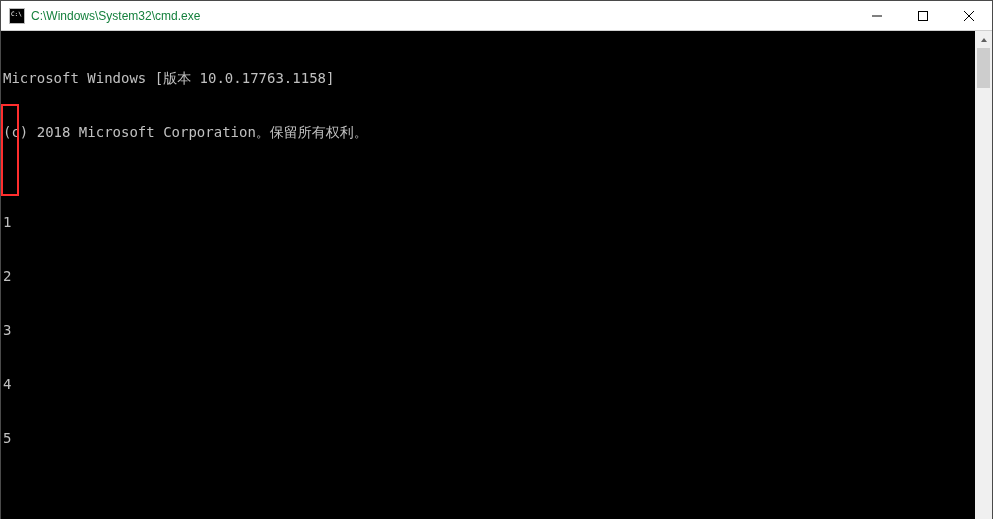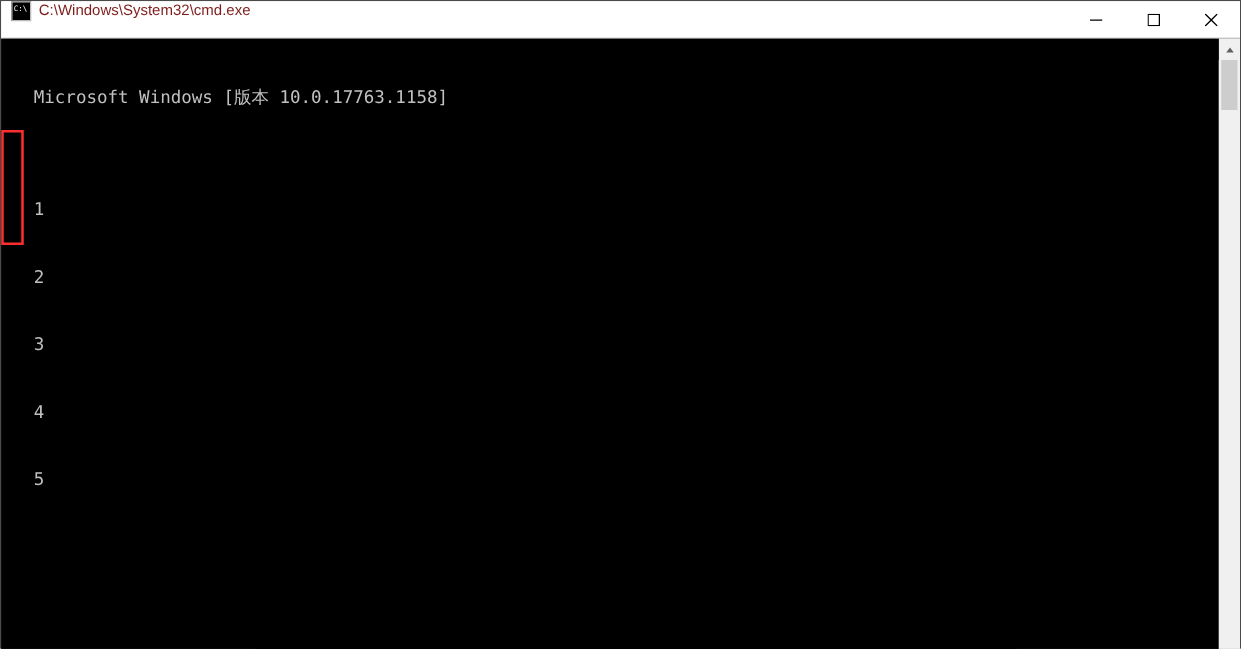--- a/index.html
+++ b/index.html
@@ -12,24 +12,24 @@
       background: #fff;
       display: flex;
       flex-direction: column;
     }
 
     
     .titlebar {
       height: 30px;
       background: #ffffff;
       display: flex;
-      align-items: flex-start;
+      align-items: center;
       border-bottom: 1px solid #d0d0d0;
       font-size: 12px;
-      color: #7f1d1d;
+      color: #15803d;
     }
     .titlebar-icon {
       width: 16px;
       height: 16px;
       margin: 0 6px 0 8px;
       display: flex;
       align-items: center;
       justify-content: center;
     }
     .titlebar-icon svg { width: 16px; height: 16px; }
@@ -56,21 +56,21 @@
       flex: 1;
       background: #000;
       color: #c0c0c0;
       font-family: "NSimSun", "SimSun", "Consolas", monospace;
       font-size: 14px;
       line-height: 18px;
       padding: 2px 0 0 2px;
       white-space: pre;
       position: relative;
     }
-    .terminal .line { display: block; margin-left: 24px; }
+    .terminal .line { display: block; }
 
     
     .hl {
       position: absolute;
       border: 2px solid #ff2e2e;
       pointer-events: none;
     }
 
     
     .scrollbar {
@@ -118,20 +118,21 @@
       <svg width="10" height="10" viewBox="0 0 10 10">
           <line x1="0" y1="0" x2="10" y2="10" stroke="#000" stroke-width="1"></line>
           <line x1="10" y1="0" x2="0" y2="10" stroke="#000" stroke-width="1"></line>
         </svg>
     </div>
   </div>
 
   <div class="client">
     <div class="terminal">
       <span class="line">Microsoft Windows [版本 10.0.17763.1158]</span>
+      <span class="line">(c) 2018 Microsoft Corporation。保留所有权利。</span>
       <span class="line"></span>
       <span class="line">1</span>
       <span class="line">2</span>
       <span class="line">3</span>
       <span class="line">4</span>
       <span class="line">5</span>
       <span class="line"></span>
       
 
       

